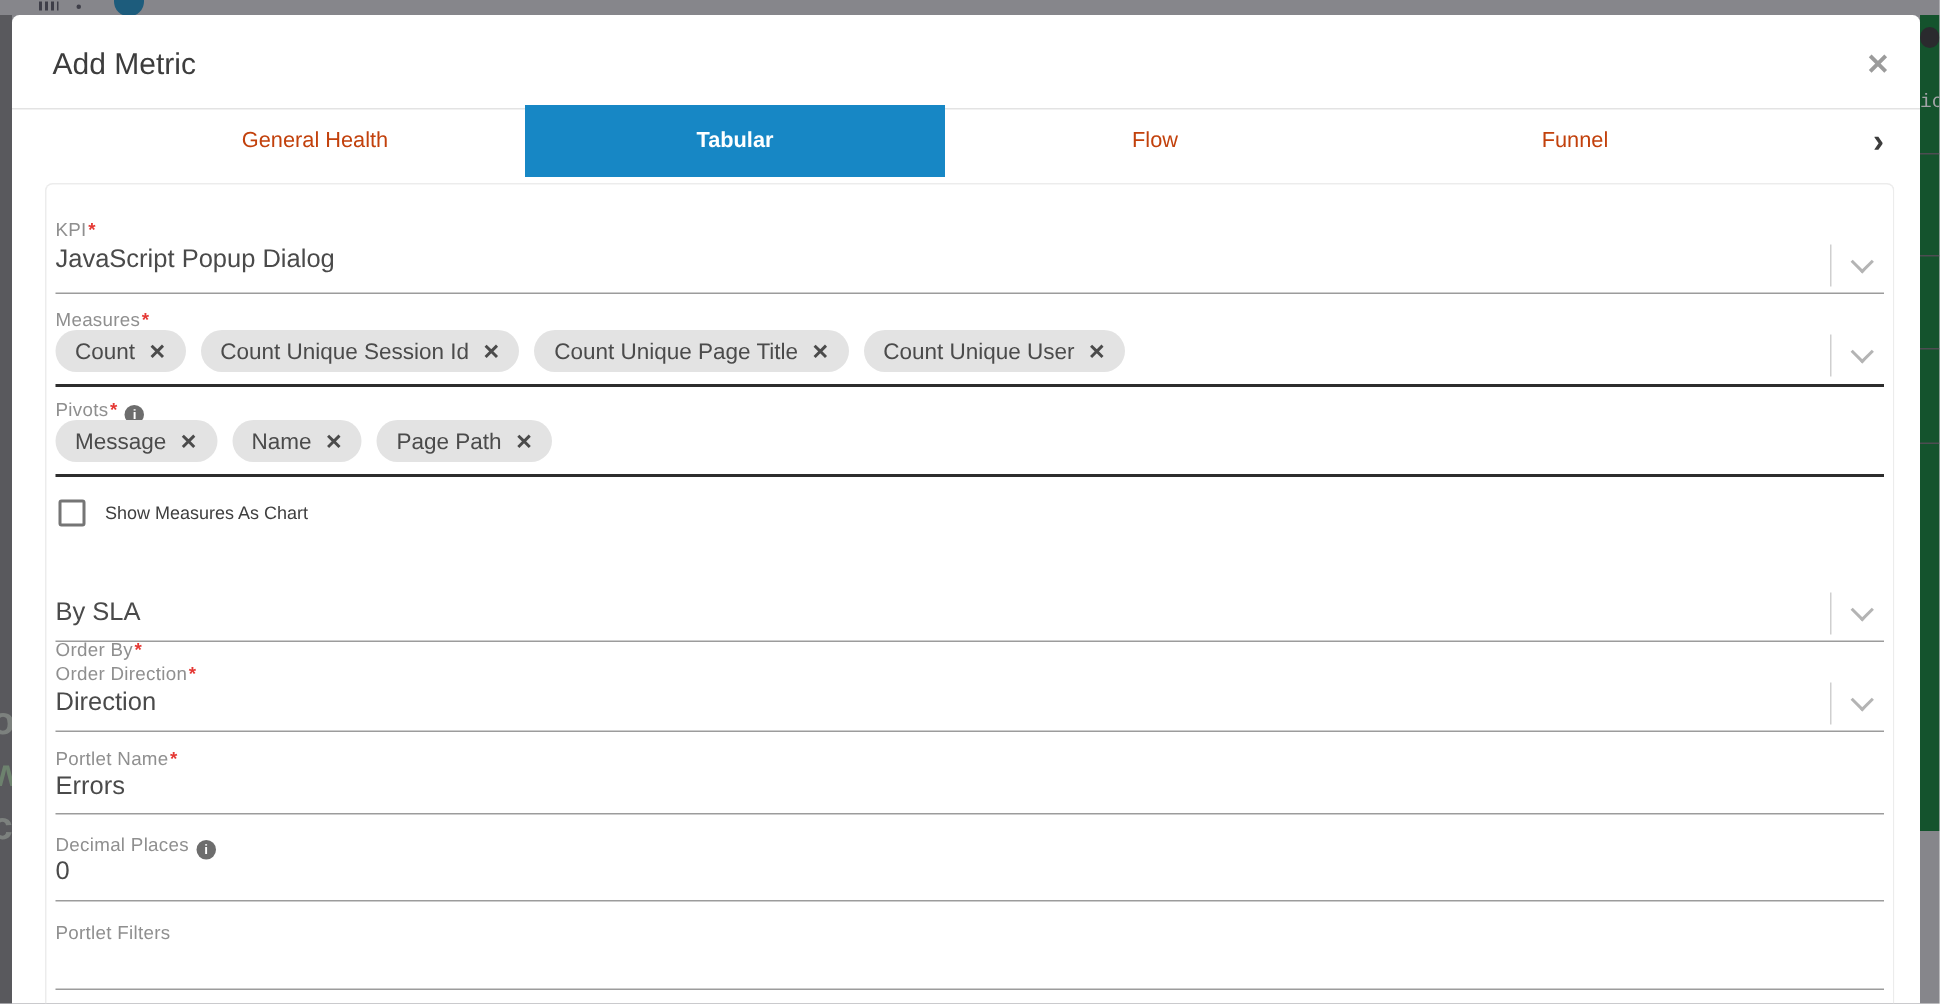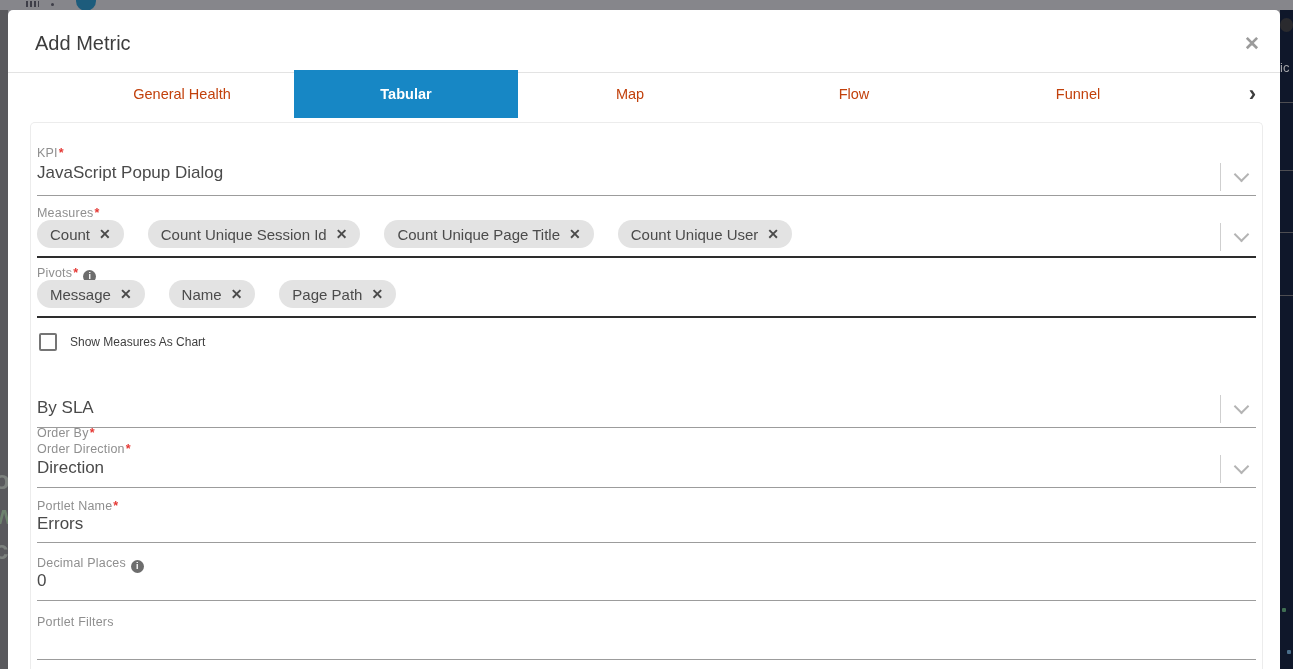--- a/index.html
+++ b/index.html
@@ -9,21 +9,21 @@
 
   
   .bg-top { position:absolute; left:0; top:0; width:1293px; height:10px; background:#86868b; }
   .frag-bars { position:absolute; left:26px; top:1px; width:13px; height:6px;
     background:repeating-linear-gradient(90deg,#3e3e48 0 2px,transparent 2px 4px); }
   .frag-dot { position:absolute; left:51px; top:3px; width:3px; height:3px; background:#3e3e48; border-radius:50%; }
   .frag-circle { position:absolute; left:76px; top:0; width:20px; height:11px; background:#1d5c7c; border-radius:0 0 11px 11px; }
   .bg-left { position:absolute; left:0; top:10px; width:8px; height:659px; background:#59595d; overflow:hidden; }
   .bg-left .glyph { position:absolute; left:-6px; color:#9aa39a; font-size:26px; font-weight:700; opacity:.55; }
   .bg-left .g1 { top:455px; } .bg-left .g2 { top:490px; color:#7fa57c; } .bg-left .g3 { top:525px; } .bg-left .g4 { top:575px; }
-  .bg-right { position:absolute; left:1280px; top:10px; width:13px; height:659px; background:#0f172a; overflow:hidden; }
+  .bg-right { position:absolute; left:1280px; top:10px; width:13px; height:544px; background:#14532d; overflow:hidden;font-family:Liberation Mono, monospace; }
   .bg-right .circle { position:absolute; left:0; top:8px; width:13px; height:14px; background:#2a2a2e; border-radius:50%; }
   .bg-right .txt { position:absolute; left:0; top:50px; color:#a2a3a7; font-size:13px; }
   .bg-right .hline { position:absolute; left:0; width:13px; height:1px; background:#4d4d52; }
   .bg-right .l1{top:92px;} .bg-right .l2{top:160px;} .bg-right .l3{top:222px;} .bg-right .l4{top:285px;}
   .bg-right .speck { position:absolute; width:4px; height:4px; border-radius:1px; }
   .bg-right .s1 { left:2px; top:598px; background:#3f6e52; }
   .bg-right .s2 { left:7px; top:640px; background:#4a6e8a; }
 
   
   .dialog { position:absolute; left:8px; top:10px; width:1272px; height:659px;
@@ -50,21 +50,21 @@
   .info-icon { display:inline-block; width:13px; height:13px; margin-left:5px; border-radius:50%;
     background:#6d6d6d; color:#ffffff; font-size:9px; font-weight:700; text-align:center;
     line-height:13px; vertical-align:-2px; font-style:normal; }
   .value { position:absolute; left:6px; font-size:17px; color:#4a4a4a; white-space:nowrap; }
   .uline { position:absolute; left:6px; right:6px; height:1px; background:#9c9c9c; }
   .uline.dark { height:2px; background:#2d2d2d; }
   .dd-sep { position:absolute; left:1189px; width:1px; height:28px; background:#cfcfcf; }
   .chev { position:absolute; left:1205px; width:11px; height:11px;
     border-right:2px solid #b4b4b4; border-bottom:2px solid #b4b4b4; transform:rotate(45deg); cursor:pointer; }
 
-  .chips { position:absolute; left:6px; display:flex; gap:24px; }
+  .chips { position:absolute; left:6px; display:flex; gap:10px; }
   .chip { display:flex; align-items:center; height:28px; padding:0 13px; background:#e3e3e3;
     border-radius:14px; font-size:15px; color:#4b4b4b; white-space:nowrap; }
   .chip-x { margin-left:9px; font-size:14px; font-weight:700; color:#4b4b4b; cursor:pointer; }
 
   .check-row { position:absolute; left:8px; top:210px; display:flex; align-items:center; cursor:pointer; }
   .checkbox { width:18px; height:18px; border:2px solid #757575; border-radius:2px; background:#fff; }
   .check-label { margin-left:13px; font-size:12px; color:#3f3f3f; }
 
   
   .f-kpi .label{top:23px;} .f-kpi .value{top:40px;} .f-kpi .uline{top:72px;} .f-kpi .dd-sep{top:40px;} .f-kpi .chev{top:46px;}
@@ -104,21 +104,20 @@
   </div>
 
   <div class="dialog">
     <div class="dlg-title">Add Metric</div>
     <div class="dlg-close">✕</div>
     <div class="dlg-divider"></div>
 
     <div class="tabbar">
       <div class="tab">General Health</div>
       <div class="tab active">Tabular</div>
-      <div class="tab">Map</div>
       <div class="tab">Flow</div>
       <div class="tab">Funnel</div>
     </div>
     <div class="tabs-more">›</div>
 
     <div class="panel">
 
       <div class="f-kpi">
         <div class="label"><span>KPI</span><span class="req">*</span></div>
         <div class="value">JavaScript Popup Dialog</div>

